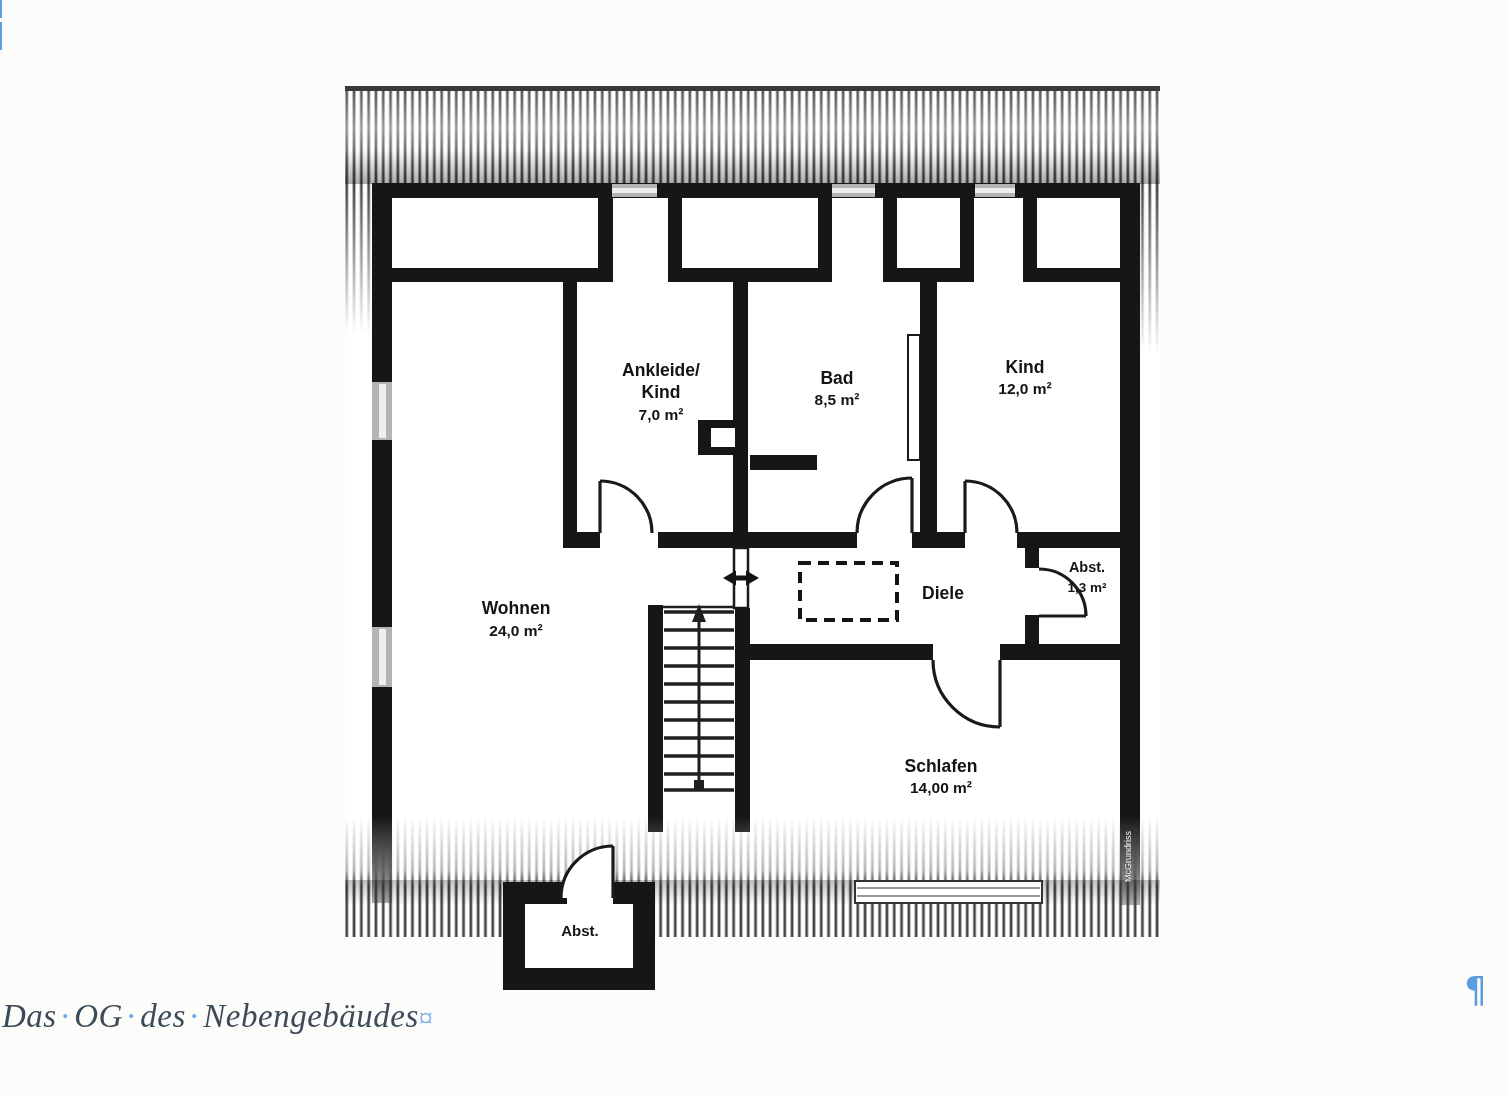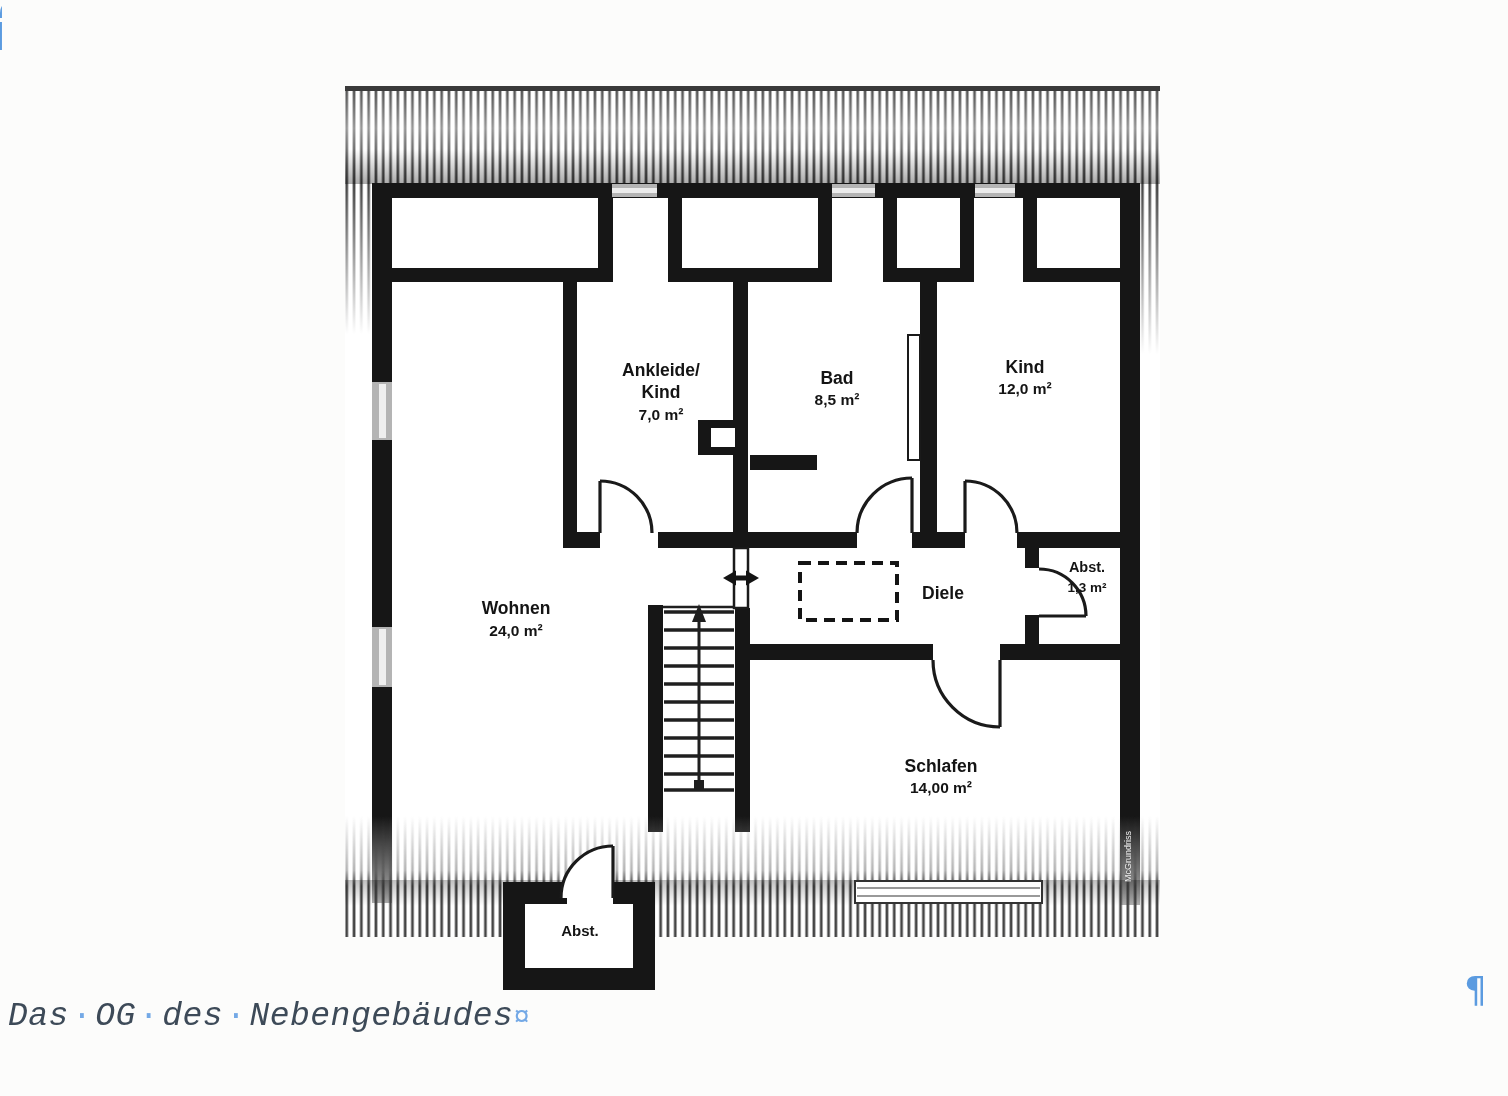--- a/index.html
+++ b/index.html
@@ -1,21 +1,21 @@
 <!DOCTYPE html>
 <html><head>
 <meta charset="utf-8">
 <style>
   html,body{margin:0;padding:0;background:#fcfcfb;}
   .page{position:relative;width:1508px;height:1096px;background:#fcfcfb;overflow:hidden;
-        font-family:"Liberation Sans",sans-serif;border-radius:13px;}
+        font-family:"Liberation Sans",sans-serif;}
   .plan-svg{position:absolute;left:0;top:0;width:1508px;height:1096px;}
   .lbl{font-family:"Liberation Sans",sans-serif;font-weight:bold;fill:#141414;text-anchor:middle;}
   .pmark{position:absolute;color:#5b9be0;font-family:"DejaVu Sans",sans-serif;line-height:1;}
-  .caption{position:absolute;left:8px;top:998px;font-family:Liberation Mono, monospace;
+  .caption{position:absolute;left:2px;top:998px;font-family:Liberation Serif, serif;
            font-style:italic;font-size:33px;color:#3d4a58;white-space:nowrap;letter-spacing:.5px;}
   .caption .sp{color:#74a9e6;padding:0 3px;font-style:normal;}
   .caption .endmark{color:#74a9e6;font-style:normal;font-size:28px;}
 </style>
 </head>
 <body>
 
 <div class="page">
 
   <div>

